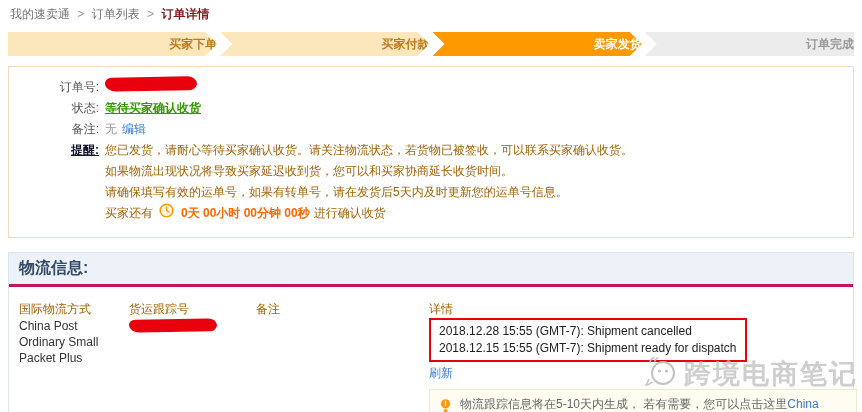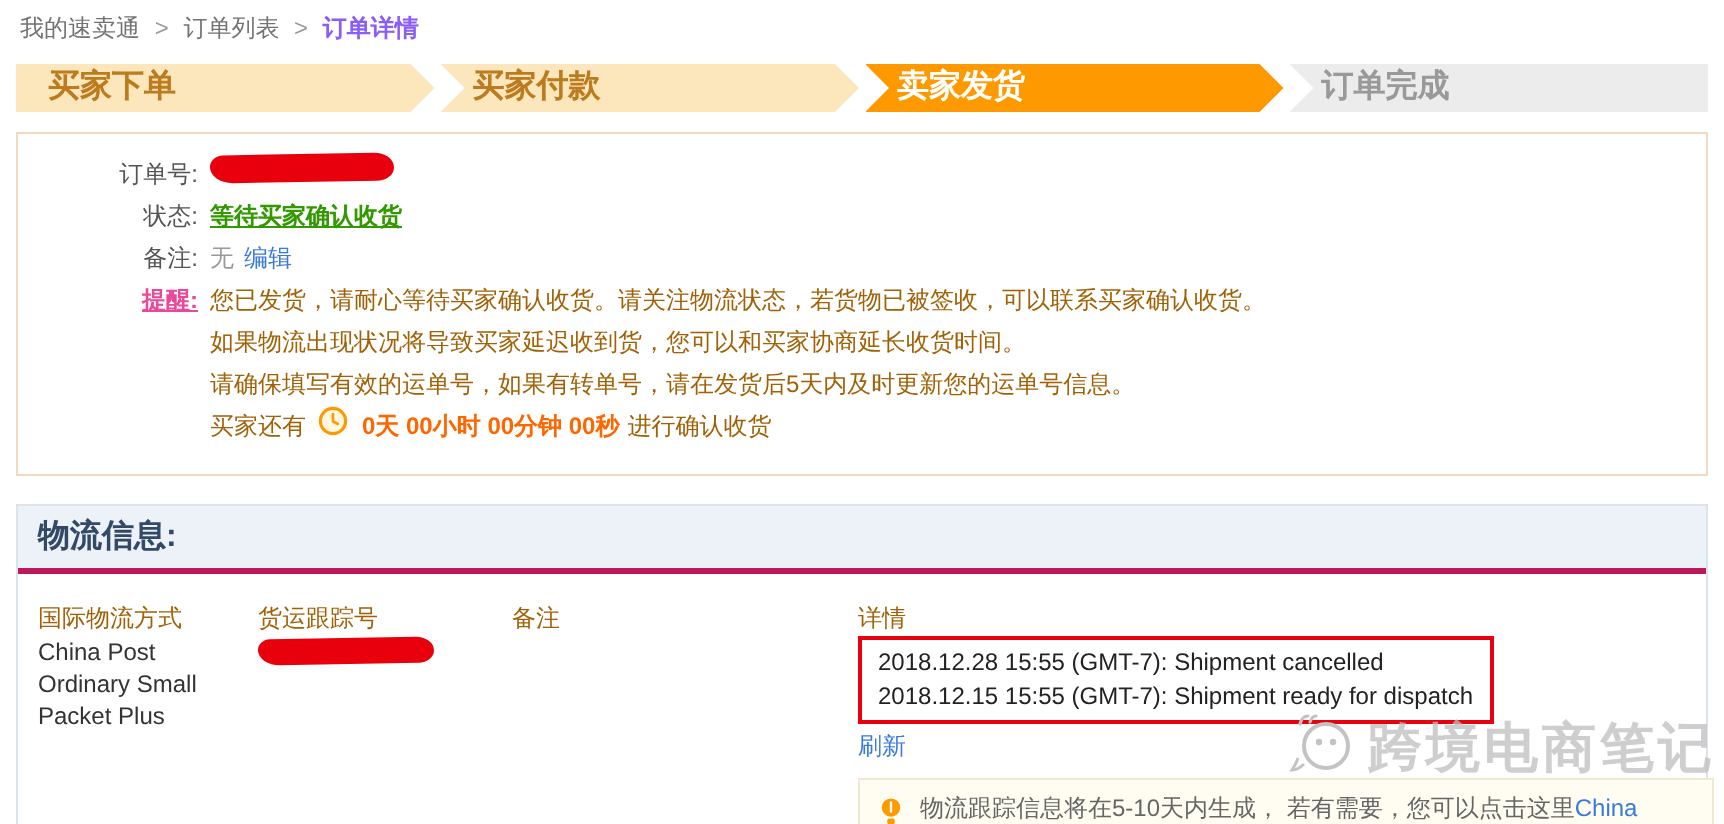--- a/index.html
+++ b/index.html
@@ -3,37 +3,37 @@
 <meta charset="utf-8">
 <style>
   * { margin:0; padding:0; box-sizing:border-box; }
   body { font-family:"Liberation Sans","DejaVu Sans",sans-serif; background:#fff; }
   .page { position:relative; width:862px; height:412px; overflow:hidden; background:#fff; font-size:12px; color:#333; }
 
   
   .breadcrumb { padding:6px 0 0 10px; font-size:12px; }
   .breadcrumb a { color:#737373; text-decoration:none; cursor:pointer; }
   .breadcrumb .sep { color:#999; margin:0 4px; }
-  .breadcrumb .current { color:#8b5cf6; font-weight:bold; }
+  .breadcrumb .current { color:#7f1d1d; font-weight:bold; }
 
   
   .steps { display:flex; gap:3px; margin:9px 8px 0 8px; height:24px; }
-  .step { flex:1; line-height:24px; text-align:left; font-weight:bold; font-size:16px;padding-left:16px; }
+  .step { flex:1; line-height:24px; text-align:right; font-weight:bold; font-size:12px; }
   .step.first { clip-path:polygon(0 0, calc(100% - 12px) 0, 100% 50%, calc(100% - 12px) 100%, 0 100%); }
   .step.mid   { clip-path:polygon(0 0, calc(100% - 12px) 0, 100% 50%, calc(100% - 12px) 100%, 0 100%, 12px 50%); }
   .step.last  { clip-path:polygon(0 0, 100% 0, 100% 100%, 0 100%, 12px 50%); }
   .step.done   { background:#fce7bd; color:#bd7b1f; }
   .step.active { background:#ff9900; color:#fff; }
   .step.pending{ background:#ececec; color:#999; }
 
   
   .order-panel { margin:10px 8px 0 8px; border:1px solid #f2d9c2; background:#fff; padding:10px 10px 12px 10px; }
   .orow { display:flex; line-height:21px; }
   .olabel { width:80px; text-align:right; color:#555; flex:none; }
-  .olabel.bold { font-weight:bold; color:#ec4899;text-decoration:underline; }
+  .olabel.bold { font-weight:bold; color:#0f172a;text-decoration:underline; }
   .oval { margin-left:6px; color:#a16207; }
   .status-green { color:#339900; font-weight:bold;text-decoration:underline; }
   .muted { color:#999; }
   a.blue { color:#3a7ad9; text-decoration:none; cursor:pointer; }
   .redact { display:inline-block; background:#e8000d; border-radius:8px 12px 10px 14px / 7px 9px 8px 10px; transform:rotate(-1deg); vertical-align:middle; }
   .redact.order-no { width:92px; height:14px; margin-left:6px; }
   .redact.tracking { width:88px; height:13px; }
   .countdown { color:#ff6600; font-weight:bold; margin:0 4px; }
   .clock { vertical-align:-3px; margin:0 3px 0 6px; }
 

